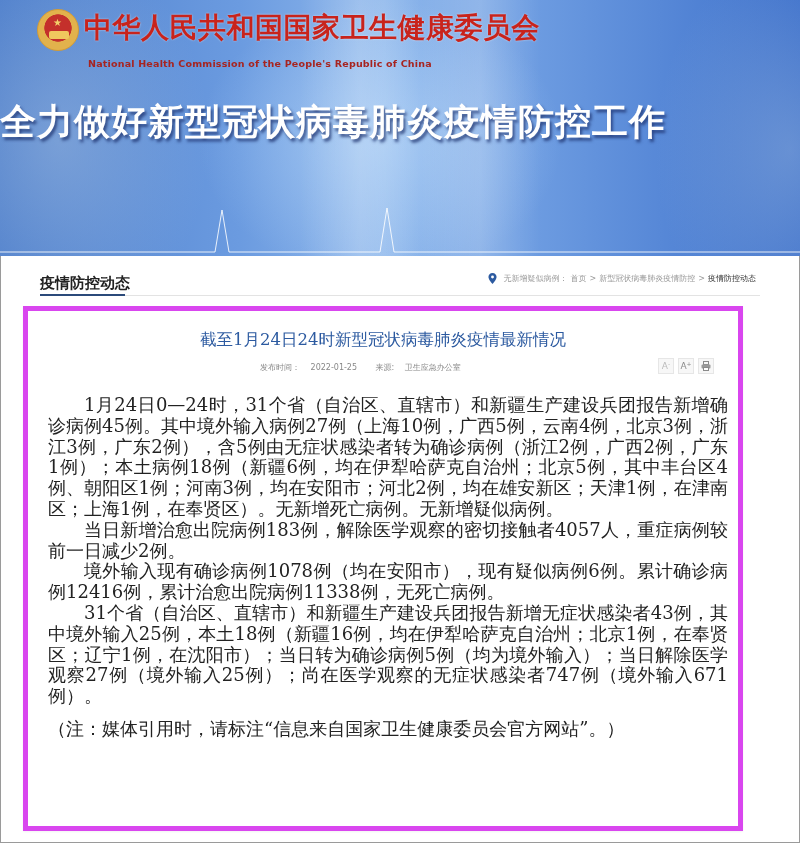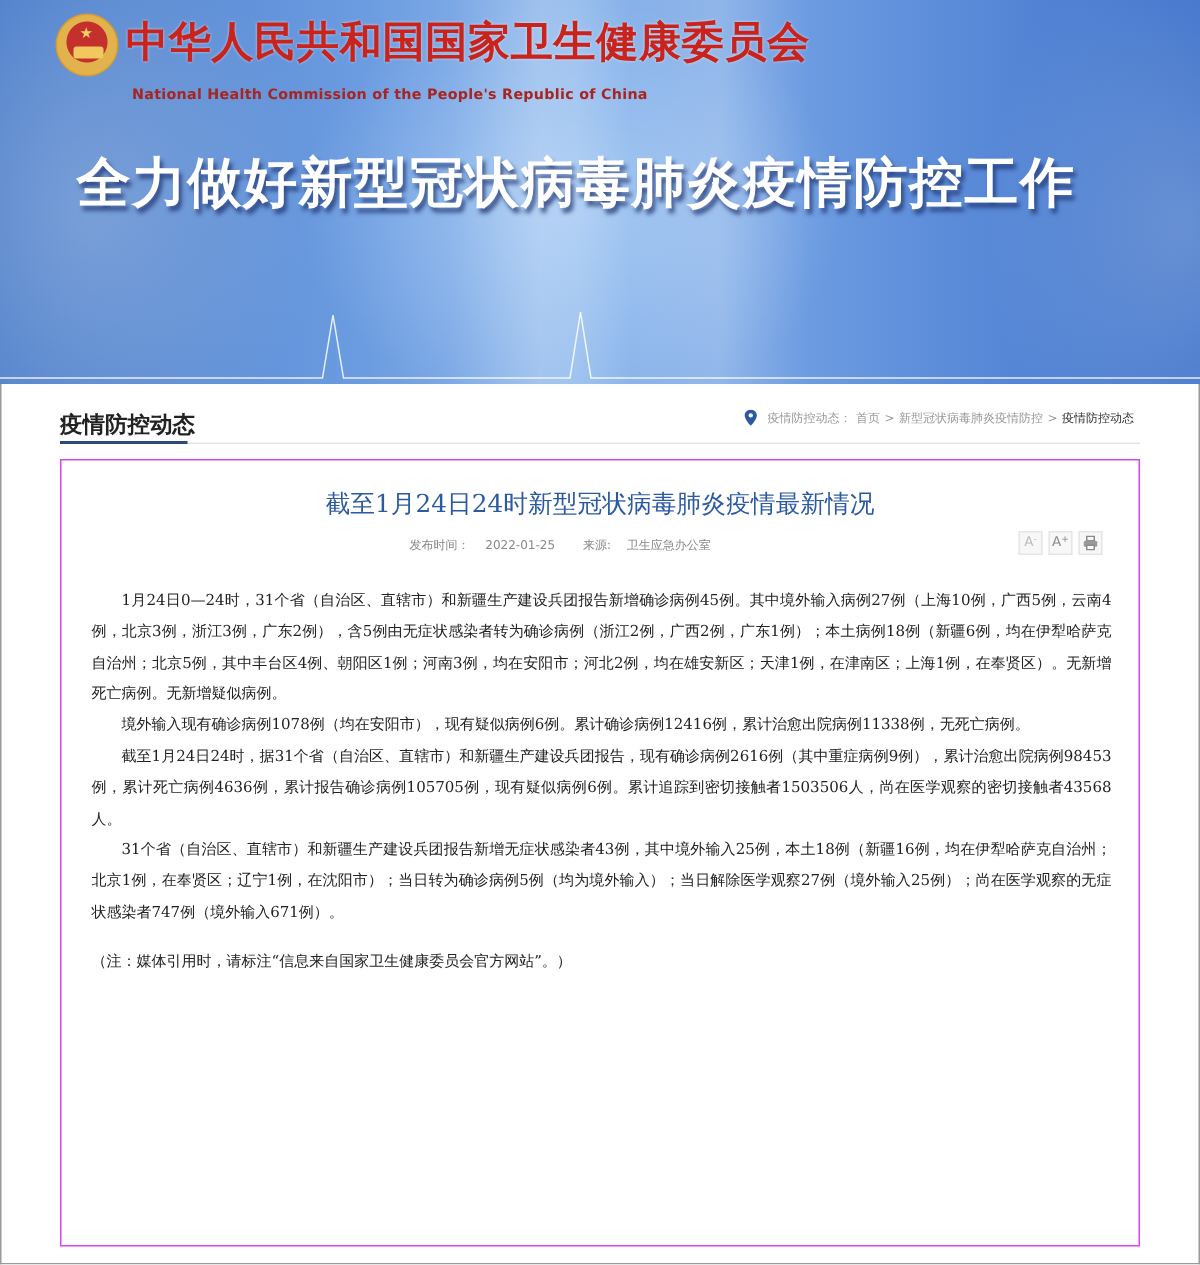--- a/index.html
+++ b/index.html
@@ -39,25 +39,24 @@
     .org-cn {
       position: absolute; left: 84px; top: 9px; font-size: 28px; font-weight: bold;
       color: #c8231c; letter-spacing: 0.5px; font-family: "DejaVu Sans", sans-serif;
       text-shadow: 0 0 2px rgba(255,255,255,0.6);
     }
     .org-en {
       position: absolute; left: 88px; top: 38px; font-size: 9.5px; color: #a72420;
       font-family: "DejaVu Sans", sans-serif; font-weight: bold; letter-spacing: 0.2px; margin-top: 20px;
     }
     .banner-slogan {
-      position: absolute; left: 0; width: 744px; top: 98px; text-align: center;
+      position: absolute; left: 0; width: 744px; top: 98px; 
       font-size: 36px; font-weight: bold; color: #ffffff; letter-spacing: 1px;
       font-family: "DejaVu Sans", sans-serif;
       text-shadow: 2px 3px 3px rgba(30,50,110,0.75);
-      margin-left: 12px;
     }
 
     
     .page-frame {
       position: absolute; left: 0; top: 256px; width: 800px; height: 587px;
       border-left: 1px solid #9a9a9a; border-right: 1px solid #9a9a9a; border-bottom: 1px solid #9a9a9a;
       background: #fff;
     }
 
     .section-title {
@@ -76,22 +75,22 @@
       font-family: "DejaVu Sans", sans-serif; display: flex; align-items: center; gap: 3px;
       white-space: nowrap;
     }
     .breadcrumb .pin {
       width: 9px; height: 11px; display: inline-block; margin-right: 4px;
     }
     .breadcrumb .current { color: #333; }
 
     
     .article {
-      position: absolute; left: 40px; top: 306px; width: 720px; height: 525px;
-      border: 1px solid #d946ef; box-shadow: 0 1px 2px rgba(0,0,0,0.05); background: #fff;
+      position: absolute; left: 23px; top: 306px; width: 720px; height: 525px;
+      border: 5px solid #d946ef; box-shadow: 0 1px 2px rgba(0,0,0,0.05); background: #fff;
     }
     .article-title {
       position: absolute; left: 0; top: 18px; width: 100%; text-align: center;
       font-size: 16.5px; color: #2c5aa0; font-family: "DejaVu Serif", serif;
     }
     .article-meta {
       position: absolute; left: 232px; top: 51px; font-size: 8px; color: #888;
       font-family: "DejaVu Sans", sans-serif; white-space: nowrap;
     }
     .article-meta span { margin-right: 8px; margin-top: 40px; }
@@ -100,21 +99,21 @@
     }
     .tool-btn {
       width: 16px; height: 16px; border: 1px solid #e6e6e6; background: #f7f7f7;
       font-size: 9px; color: #8a8a8a; display: flex; align-items: center; justify-content: center;
       font-family: "DejaVu Sans", sans-serif; position: relative;
     }
     .tool-btn sup { font-size: 6px; position: relative; top: -3px; }
 
     .article-body {
       position: absolute; left: 20px; top: 84px; width: 680px;
-      font-size: 10px; line-height: 20.8px; color: #222;
+      font-size: 18px; line-height: 20.8px; color: #222;
       font-family: "DejaVu Serif", "Liberation Serif", serif; text-align: justify;
     }
     .article-body p { text-indent: 2em; }
     .article-body p.note { text-indent: 0; text-align: left; margin-top: 12px; padding-right: 28px; }
   </style>
 </head>
 <body>
 
 <div class="banner">
   <div class="streak" style="left:300px"></div>
@@ -136,21 +135,21 @@
 
 <div class="section-title">疫情防控动态</div>
 <div class="section-rule"></div>
 <div class="section-title-underline"></div>
 
 <div class="breadcrumb">
   <svg class="pin" viewBox="0 0 10 12">
     <path d="M5 0 C2.2 0 0.5 2 0.5 4.3 C0.5 7.3 5 12 5 12 C5 12 9.5 7.3 9.5 4.3 C9.5 2 7.8 0 5 0 Z" fill="#2c5aa0"></path>
     <circle cx="5" cy="4.3" r="1.6" fill="#fff"></circle>
   </svg>
-  <span>疫情防控动态：</span>
+  <span>无新增疑似病例：</span>
   <span>首页</span>
   <span>&gt;</span>
   <span>新型冠状病毒肺炎疫情防控</span>
   <span>&gt;</span>
   <span class="current">疫情防控动态</span>
 </div>
 
 <div class="article">
   <div class="article-title">截至1月24日24时新型冠状病毒肺炎疫情最新情况</div>
 
@@ -178,18 +177,18 @@
       <svg width="10" height="10" viewBox="0 0 10 10">
         <rect x="2.5" y="0.5" width="5" height="3" fill="none" stroke="#8a8a8a" stroke-width="1"></rect>
         <rect x="0.5" y="3.5" width="9" height="4" rx="1" fill="#9a9a9a"></rect>
         <rect x="2.5" y="6.5" width="5" height="3" fill="#fff" stroke="#8a8a8a" stroke-width="1"></rect>
       </svg>
     </div>
   </div>
 
   <div class="article-body">
     <p>1月24日0—24时，31个省（自治区、直辖市）和新疆生产建设兵团报告新增确诊病例45例。其中境外输入病例27例（上海10例，广西5例，云南4例，北京3例，浙江3例，广东2例），含5例由无症状感染者转为确诊病例（浙江2例，广西2例，广东1例）；本土病例18例（新疆6例，均在伊犁哈萨克自治州；北京5例，其中丰台区4例、朝阳区1例；河南3例，均在安阳市；河北2例，均在雄安新区；天津1例，在津南区；上海1例，在奉贤区）。无新增死亡病例。无新增疑似病例。</p>
+    <p>当日新增治愈出院病例183例，解除医学观察的密切接触者4057人，重症病例较前一日减少2例。</p>
     <p>境外输入现有确诊病例1078例（均在安阳市），现有疑似病例6例。累计确诊病例12416例，累计治愈出院病例11338例，无死亡病例。</p>
-    <p>截至1月24日24时，据31个省（自治区、直辖市）和新疆生产建设兵团报告，现有确诊病例2616例（其中重症病例9例），累计治愈出院病例98453例，累计死亡病例4636例，累计报告确诊病例105705例，现有疑似病例6例。累计追踪到密切接触者1503506人，尚在医学观察的密切接触者43568人。</p>
     <p>31个省（自治区、直辖市）和新疆生产建设兵团报告新增无症状感染者43例，其中境外输入25例，本土18例（新疆16例，均在伊犁哈萨克自治州；北京1例，在奉贤区；辽宁1例，在沈阳市）；当日转为确诊病例5例（均为境外输入）；当日解除医学观察27例（境外输入25例）；尚在医学观察的无症状感染者747例（境外输入671例）。</p>
     <p class="note">（注：媒体引用时，请标注“信息来自国家卫生健康委员会官方网站”。）</p>
   </div>
 </div>
 
 </body></html>

